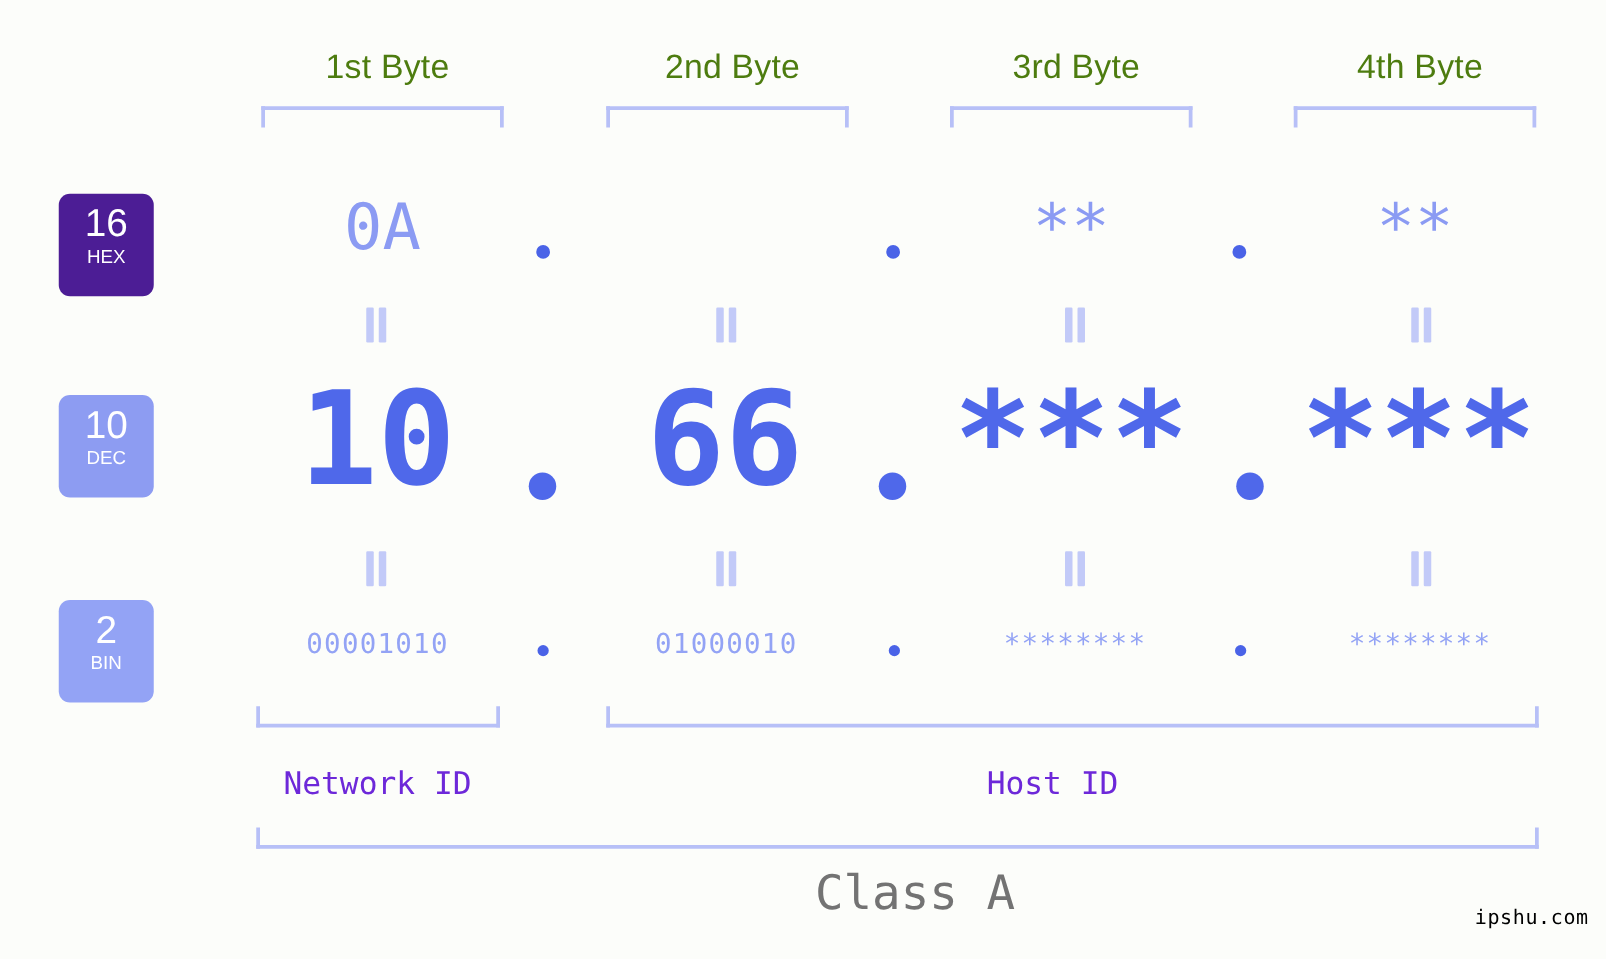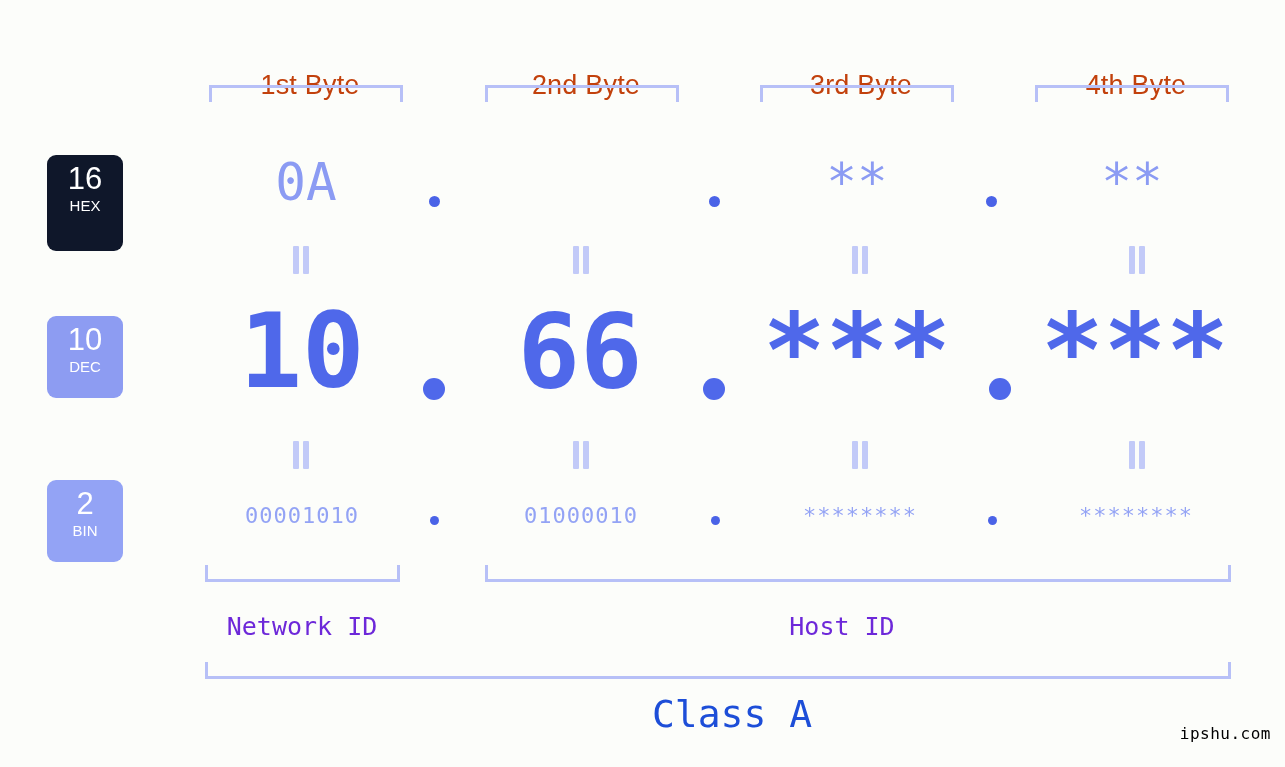--- a/index.html
+++ b/index.html
@@ -21,24 +21,23 @@
 
   
   .byte-title {
     position: absolute;
     top: 33px;
     height: 40px;
     line-height: 40px;
     text-align: center;
     font-family: "Liberation Sans", sans-serif;
     font-size: 27px;
-    color: #c2410c;
+    color: #4d7c0f;
     letter-spacing: 0.2px;
     white-space: nowrap;
-    margin-top: 32px;
   }
 
   
   .bracket-top {
     position: absolute;
     border-top: 3px solid #b7c0f7;
     border-left: 3px solid #b7c0f7;
     border-right: 3px solid #b7c0f7;
     height: 17px;
     box-sizing: border-box;
@@ -69,21 +68,21 @@
     font-size: 31px;
     line-height: 33px;
     font-weight: 400;
   }
   .badge .nm {
     display: block;
     font-size: 15px;
     line-height: 22px;
     font-weight: 400;
   }
-  #badge-hex { top: 155px; height: 96px; background: #0f172a; }
+  #badge-hex { top: 155px; height: 82px; background: #4c1d95; }
   #badge-dec { top: 316px; height: 82px; background: #8d9cf2; }
   #badge-bin { top: 480px; height: 82px; background: #93a3f5; }
 
   
   .cell {
     position: absolute;
     text-align: center;
     white-space: nowrap;
   }
 
@@ -167,21 +166,21 @@
     font-family: "DejaVu Sans Mono", monospace;
     font-size: 25px;
     color: #6d28d9;
     white-space: nowrap;
   }
   #class-caption {
     position: absolute;
     text-align: center;
     font-family: "DejaVu Sans Mono", monospace;
     font-size: 38px;
-    color: #1d4ed8;
+    color: #737373;
     white-space: nowrap;
   }
 
   
   #watermark {
     position: absolute;
     right: 14px;
     bottom: 24px;
     font-family: "DejaVu Sans Mono", monospace;
     font-size: 16px;

